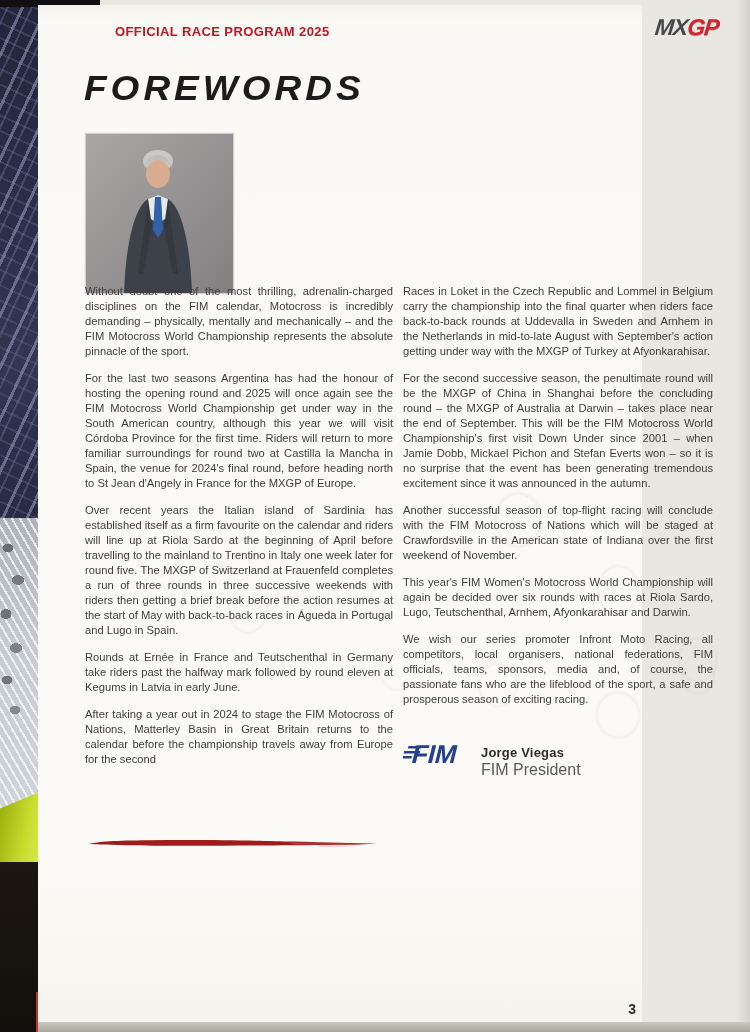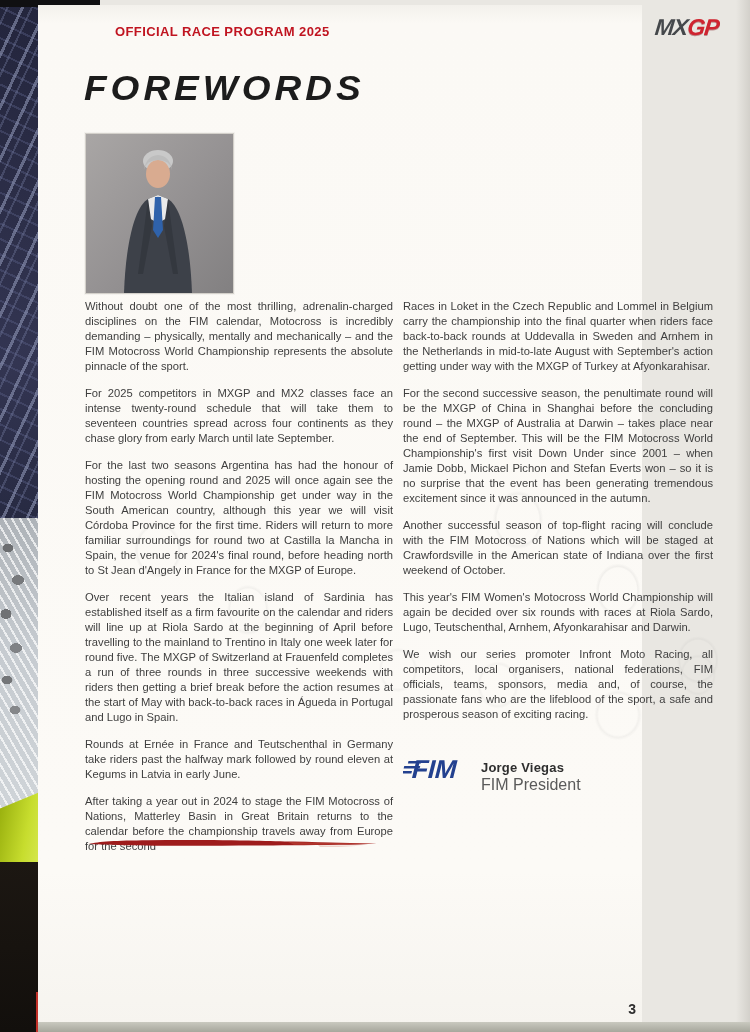--- a/index.html
+++ b/index.html
@@ -48,21 +48,21 @@
   .mxgp .gp{color:#cf2430;text-shadow:0 1px 0 rgba(120,10,20,.4);}
 
   h1.fw{position:absolute;left:46px;top:62px;margin:0;font-size:37px;font-weight:bold;
     font-style:italic;letter-spacing:4px;color:#1c1c1c;transform:scaleY(.96);}
 
   
   .photo{position:absolute;left:47px;top:128px;width:147px;height:159px;
     border:1px solid #d3d0ca;box-shadow:0 0 0 1px rgba(0,0,0,.03);}
 
   
-  .col{position:absolute;top:294px;width:308px;text-align:justify;
+  .col{position:absolute;top:279px;width:308px;text-align:justify;
     font-size:11.2px;line-height:15px;color:#3e3e3e;}
   .col-left{left:47px;}
   .col-right{left:365px;width:310px;}
   .col p{margin:0 0 12px 0;}
 
   
   .sig{display:flex;align-items:center;gap:14px;margin-top:22px;}
   .sig-name{font-size:13px;font-weight:bold;color:#2e2e2e;letter-spacing:.2px;margin-top:16px;}
   .sig-role{font-size:16px;color:#5a5a5a;margin-top:2px;}
 
@@ -129,31 +129,30 @@
         <path d="M62,65 L58,96 L52,140 L57,140 L66,92 Z" fill="#34383f"></path>
         <path d="M82,65 L86,96 L92,140 L87,140 L78,92 Z" fill="#34383f"></path>
       </svg>
     </div>
 
     <div class="ghost g1"></div>
     <div class="ghost g2"></div>
 
     <div class="col col-left">
       <p>Without doubt one of the most thrilling, adrenalin-charged disciplines on the FIM calendar, Motocross is incredibly demanding – physically, mentally and mechanically – and the FIM Motocross World Championship represents the absolute pinnacle of the sport.</p>
-      <p>For 2025 competitors in MXGP and MX2 classes face an intense twenty-round schedule that will take them to seventeen countries spread across four continents as they chase glory from early March until late September.</p>
       <p>For the last two seasons Argentina has had the honour of hosting the opening round and 2025 will once again see the FIM Motocross World Championship get under way in the South American country, although this year we will visit Córdoba Province for the first time. Riders will return to more familiar surroundings for round two at Castilla la Mancha in Spain, the venue for 2024's final round, before heading north to St Jean d'Angely in France for the MXGP of Europe.</p>
       <p>Over recent years the Italian island of Sardinia has established itself as a firm favourite on the calendar and riders will line up at Riola Sardo at the beginning of April before travelling to the mainland to Trentino in Italy one week later for round five. The MXGP of Switzerland at Frauenfeld completes a run of three rounds in three successive weekends with riders then getting a brief break before the action resumes at the start of May with back-to-back races in Águeda in Portugal and Lugo in Spain.</p>
       <p>Rounds at Ernée in France and Teutschenthal in Germany take riders past the halfway mark followed by round eleven at Kegums in Latvia in early June.</p>
       <p>After taking a year out in 2024 to stage the FIM Motocross of Nations, Matterley Basin in Great Britain returns to the calendar before the championship travels away from Europe for the second</p>
     </div>
 
     <div class="col col-right">
       <p>Races in Loket in the Czech Republic and Lommel in Belgium carry the championship into the final quarter when riders face back-to-back rounds at Uddevalla in Sweden and Arnhem in the Netherlands in mid-to-late August with September's action getting under way with the MXGP of Turkey at Afyonkarahisar.</p>
       <p>For the second successive season, the penultimate round will be the MXGP of China in Shanghai before the concluding round – the MXGP of Australia at Darwin – takes place near the end of September. This will be the FIM Motocross World Championship's first visit Down Under since 2001 – when Jamie Dobb, Mickael Pichon and Stefan Everts won – so it is no surprise that the event has been generating tremendous excitement since it was announced in the autumn.</p>
-      <p>Another successful season of top-flight racing will conclude with the FIM Motocross of Nations which will be staged at Crawfordsville in the American state of Indiana over the first weekend of October.</p>
+      <p>Another successful season of top-flight racing will conclude with the FIM Motocross of Nations which will be staged at Crawfordsville in the American state of Indiana over the first weekend of November.</p>
       <p>This year's FIM Women's Motocross World Championship will again be decided over six rounds with races at Riola Sardo, Lugo, Teutschenthal, Arnhem, Afyonkarahisar and Darwin.</p>
       <p>We wish our series promoter Infront Moto Racing, all competitors, local organisers, national federations, FIM officials, teams, sponsors, media and, of course, the passionate fans who are the lifeblood of the sport, a safe and prosperous season of exciting racing.</p>
 
       <div class="sig">
         <svg width="64" height="34" viewBox="0 0 64 34">
           <g transform="skewX(-14)" fill="#23418f">
             <rect x="8" y="10" width="13" height="2.6"></rect>
             <rect x="5" y="15" width="16" height="2.6"></rect>
             <rect x="2" y="20" width="12" height="2.6"></rect>
             <text x="14" y="27" font-family="Liberation Sans, sans-serif" font-size="26" font-weight="bold">FIM</text>

